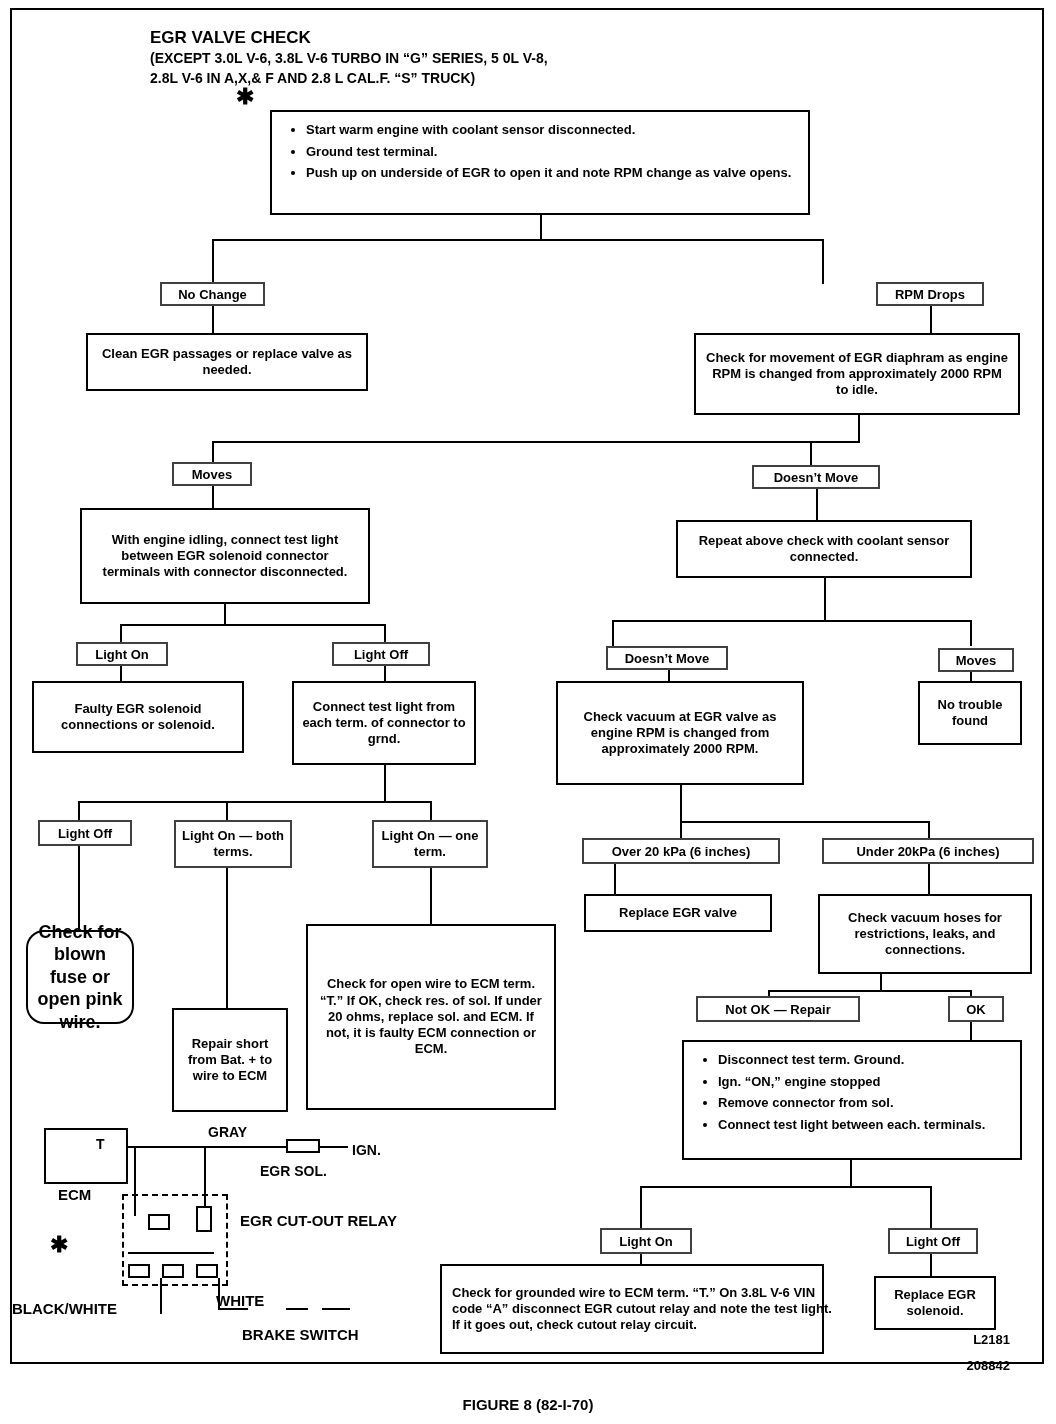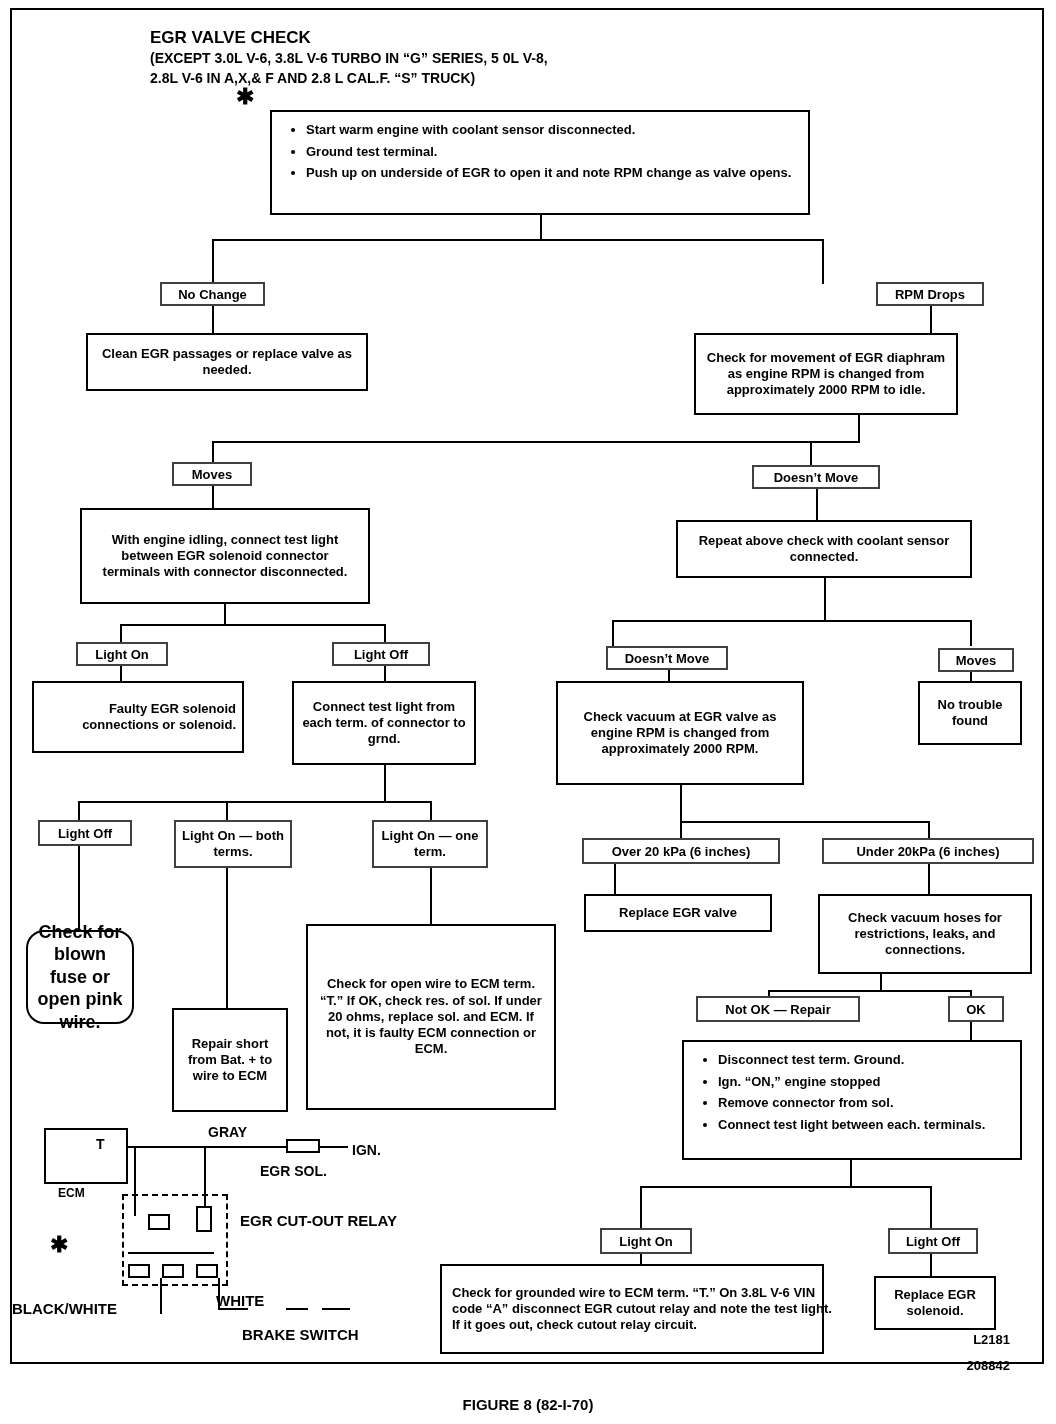--- a/index.html
+++ b/index.html
@@ -56,21 +56,21 @@
 
   <div class="lbl" style="left:876px;top:282px;width:108px;height:24px;">RPM Drops</div>
 
   <div class="ln v" style="left:212px;top:306px;height:28px;"></div>
   <div class="ln v" style="left:930px;top:306px;height:28px;"></div>
 
   <div class="box" style="left:86px;top:333px;width:282px;height:58px;font-size:13px;">
     <div style="padding:0 12px;">Clean EGR passages or replace valve as needed.</div>
   </div>
 
-  <div class="box" style="left:694px;top:333px;width:264px;height:82px;font-size:13px;text-align:center;">
+  <div class="box" style="left:694px;top:333px;width:326px;height:82px;font-size:13px;text-align:center;">
     <div style="padding:0 10px;">Check for movement of EGR diaphram as engine RPM is changed from approximately 2000 RPM to idle.</div>
   </div>
 
   <div class="ln v" style="left:858px;top:415px;height:28px;"></div>
   <div class="ln h" style="left:212px;top:441px;width:646px;"></div>
   <div class="ln v" style="left:212px;top:441px;height:28px;"></div>
   <div class="ln v" style="left:810px;top:441px;height:28px;"></div>
 
   <div class="lbl" style="left:172px;top:462px;width:80px;height:24px;">Moves</div>
   <div class="lbl" style="left:752px;top:465px;width:128px;height:24px;">Doesn’t Move</div>
@@ -91,21 +91,21 @@
   <div class="ln v" style="left:120px;top:624px;height:20px;"></div>
   <div class="ln v" style="left:384px;top:624px;height:20px;"></div>
 
   <div class="lbl" style="left:76px;top:642px;width:92px;height:24px;">Light On</div>
   <div class="lbl" style="left:332px;top:642px;width:98px;height:24px;">Light Off</div>
 
   <div class="ln v" style="left:120px;top:666px;height:16px;"></div>
   <div class="ln v" style="left:384px;top:666px;height:16px;"></div>
 
   <div class="box" style="left:32px;top:681px;width:212px;height:72px;font-size:13px;">
-    <div style="padding:0 6px;text-align:right;">Faulty EGR solenoid connections or solenoid.</div>
+    <div style="padding:0 24px;">Faulty EGR solenoid connections or solenoid.</div>
   </div>
   <div class="box" style="left:292px;top:681px;width:184px;height:84px;font-size:13px;">
     <div style="padding:0 8px;">Connect test light from each term. of connector to grnd.</div>
   </div>
 
   <div class="ln v" style="left:824px;top:578px;height:44px;"></div>
   <div class="ln h" style="left:612px;top:620px;width:360px;"></div>
   <div class="ln v" style="left:612px;top:620px;height:26px;"></div>
   <div class="ln v" style="left:970px;top:620px;height:26px;"></div>
 
@@ -196,21 +196,21 @@
 
   <div class="box" style="left:440px;top:1264px;width:384px;height:90px;font-size:13px;align-items:flex-start;">
     <div style="padding:0 10px;text-align:left;width:100%;">Check for grounded wire to ECM term. “T.” On 3.8L V-6 VIN code “A” disconnect EGR cutout relay and note the test light. If it goes out, check cutout relay circuit.</div>
   </div>
   <div class="box" style="left:874px;top:1276px;width:122px;height:54px;font-size:13px;">
     <div style="padding:0 6px;">Replace EGR solenoid.</div>
   </div>
 
   <div class="sq" style="left:44px;top:1128px;width:84px;height:56px;"></div>
   <div class="txt" style="left:96px;top:1136px;">T</div>
-  <div class="txt" style="left:58px;top:1186px;font-size:12px;">ECM</div>
+  <div class="txt" style="left:58px;top:1186px;font-size:15px;">ECM</div>
 
   <div class="txt" style="left:208px;top:1124px;">GRAY</div>
   <div class="txt" style="left:352px;top:1142px;">IGN.</div>
   <div class="txt" style="left:260px;top:1163px;">EGR SOL.</div>
 
   <div class="ln h" style="left:128px;top:1146px;width:128px;"></div>
   <div class="ln v" style="left:204px;top:1146px;height:66px;"></div>
   <div class="ln v" style="left:134px;top:1146px;height:70px;"></div>
   <div class="ln h" style="left:256px;top:1146px;width:30px;"></div>
   <div class="ln h" style="left:320px;top:1146px;width:28px;"></div>

